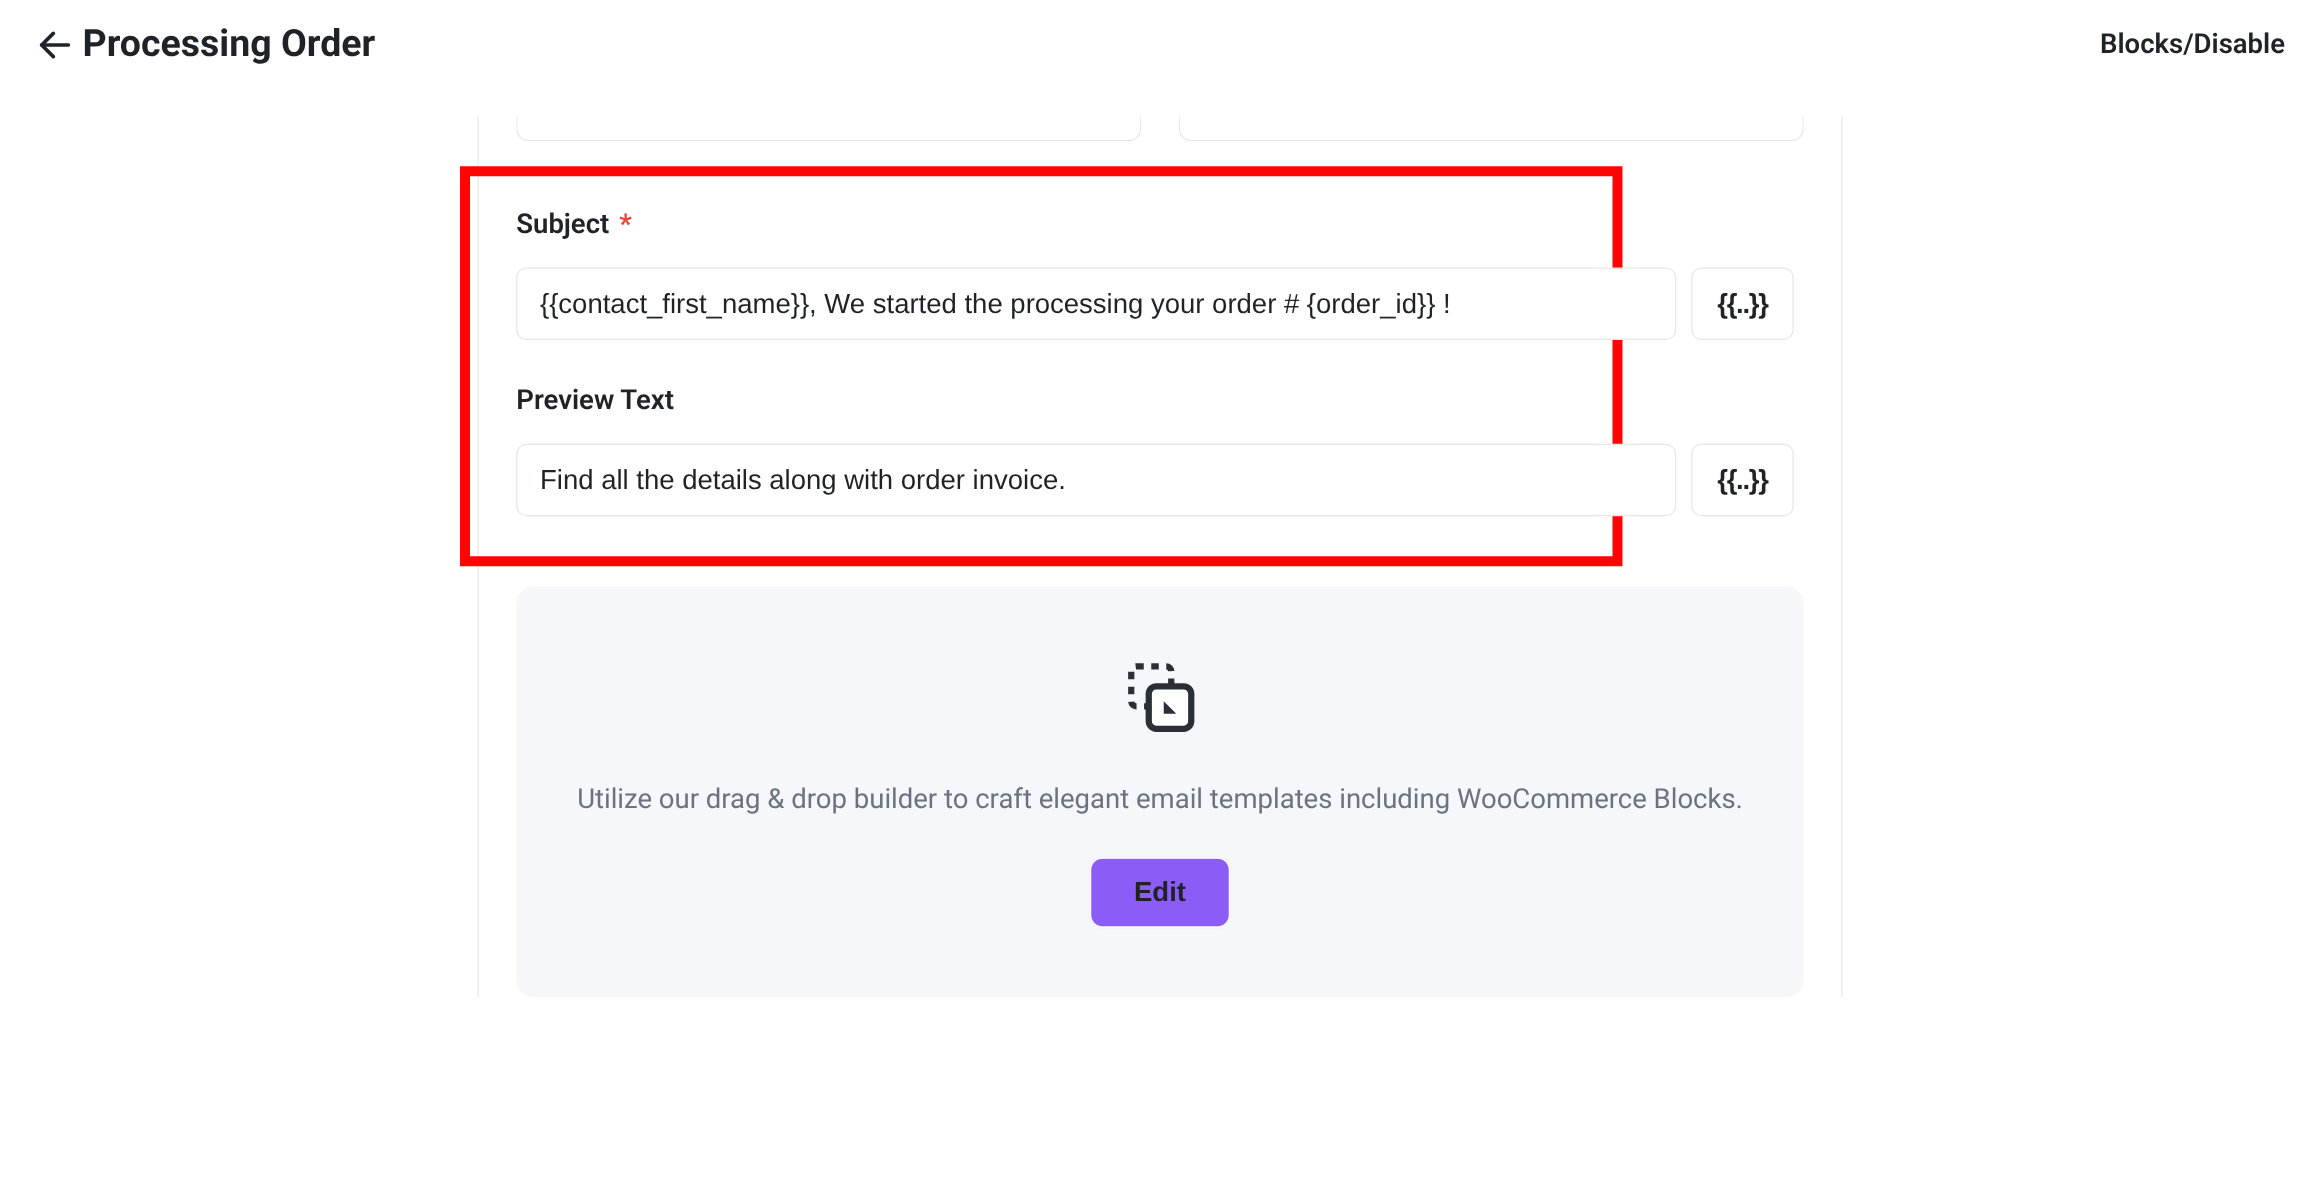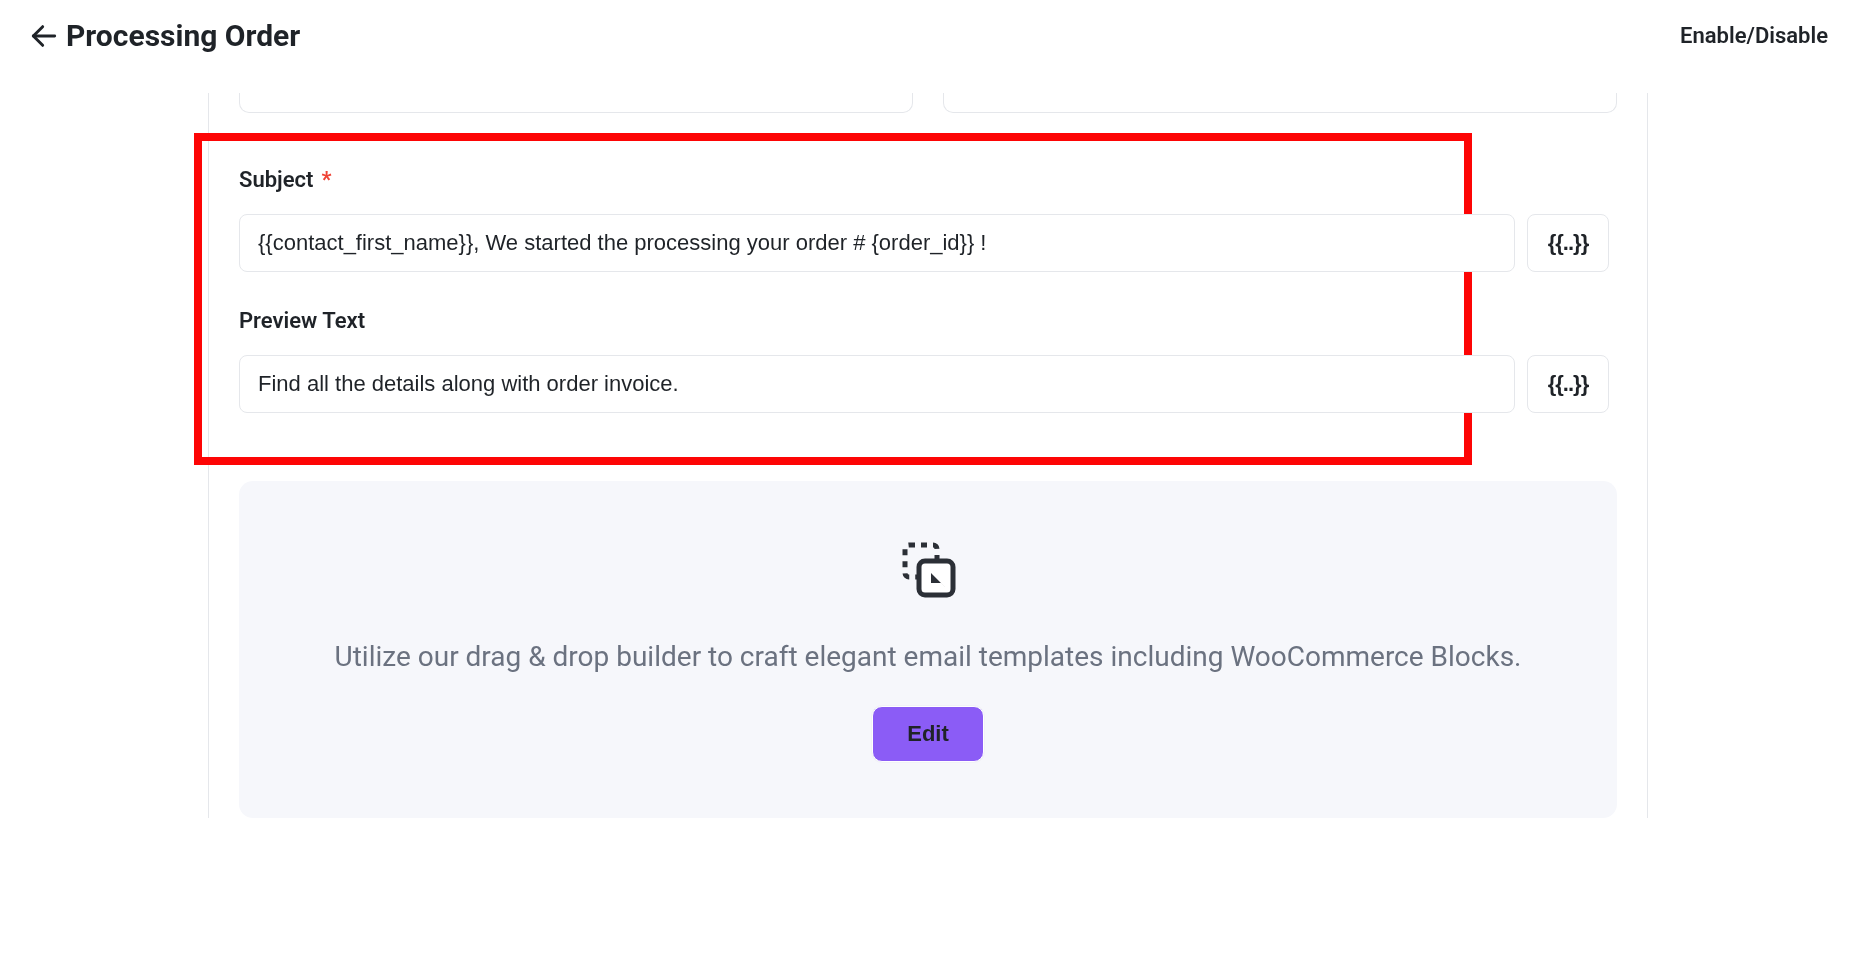--- a/index.html
+++ b/index.html
@@ -39,21 +39,21 @@
     color: #1f2328;
     cursor: pointer;
   }
 
   .content-outer {
     display: flex;
     justify-content: center;
     padding: 0 20px;
   }
   .content-panel {
-    width: 1440px;
+    width: 1092px;
     border-left: 1px solid #e5e7eb;
     border-right: 1px solid #e5e7eb;
     background: #ffffff;
     padding: 0 30px 0 30px;
   }
 
   .top-row {
     display: flex;
     gap: 30px;
     margin-bottom: 20px;
@@ -76,21 +76,21 @@
     margin-bottom: 16px;
     position: relative;
     z-index: 2;
     background: transparent;
   }
 
   .field-block {
     margin-bottom: 36px;
     margin-right: -145px;
   }
-  .field-block:last-child { margin-bottom: 12px; }
+  .field-block:last-child { margin-bottom: 0; }
 
   .field-label-row {
     display: flex;
     align-items: center;
     gap: 8px;
     margin-bottom: 22px;
     padding-left: 37px;
   }
   .field-label {
     font-size: 22px;
@@ -148,21 +148,21 @@
   }
   .builder-icon {
     width: 70px;
     height: 70px;
     color: #2b2f36;
     display: flex;
     align-items: center;
     justify-content: center;
   }
   .builder-text {
-    font-size: 28px;
+    font-size: 22px;
     color: #6b7280;
     text-align: center;
     line-height: 1.4;
   }
   .edit-btn {
     background: #8b5cf6;
     border: 1px solid #ffffff;
     border-radius: 10px;
     padding: 14px 34px;
     font-size: 22px;
@@ -178,21 +178,21 @@
 <div class="header">
   <div class="header-left">
     <div class="back-arrow">
       <svg width="32" height="32" viewBox="0 0 24 24" fill="none" stroke="currentColor" stroke-width="2.2" stroke-linecap="round" stroke-linejoin="round">
         <line x1="20" y1="12" x2="4" y2="12"></line>
         <polyline points="11 5 4 12 11 19"></polyline>
       </svg>
     </div>
     <div class="page-title">Processing Order</div>
   </div>
-  <div class="enable-disable">Enable/Disable</div>
+  <div class="enable-disable">Blocks/Disable</div>
 </div>
 
 <div class="content-outer">
   <div class="content-panel">
 
     <div class="top-row">
       <div class="top-box"></div>
       <div class="top-box"></div>
     </div>
 

